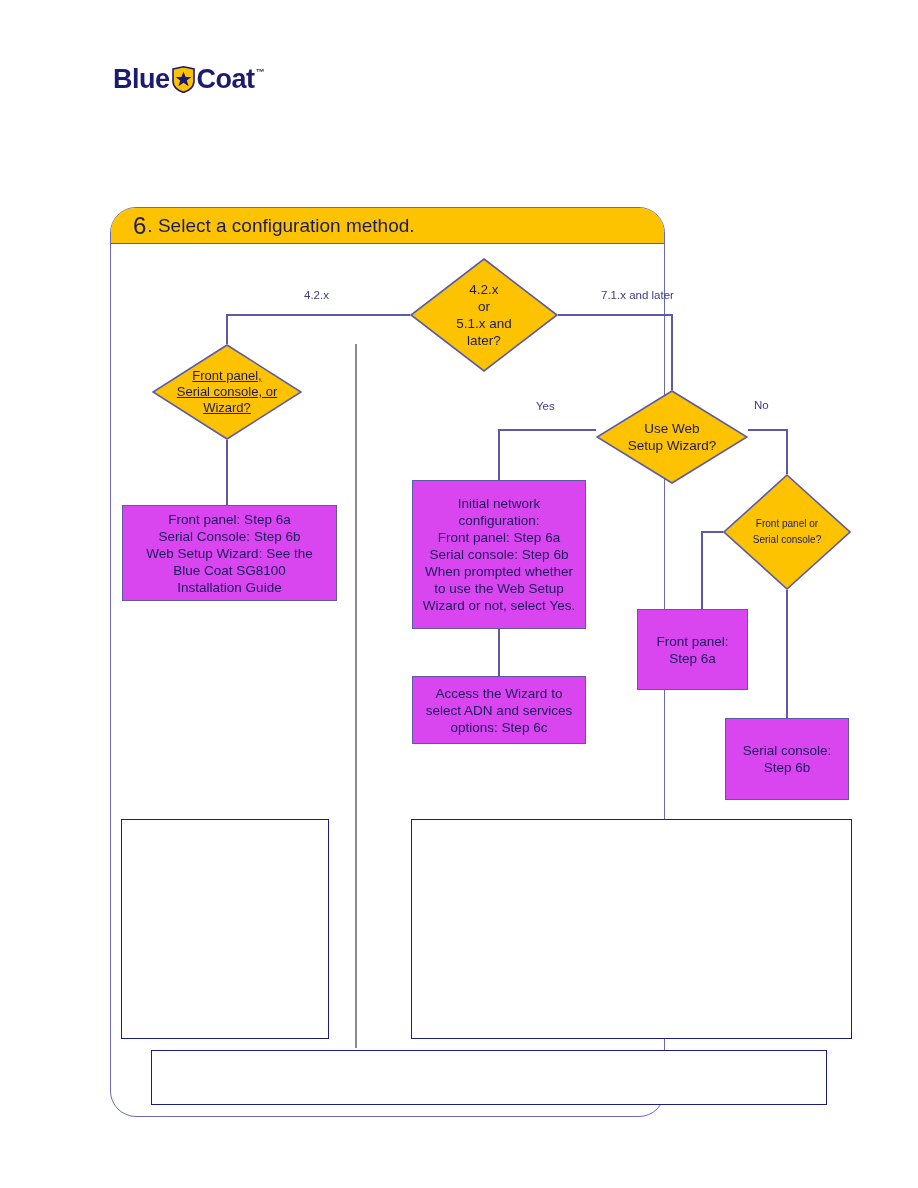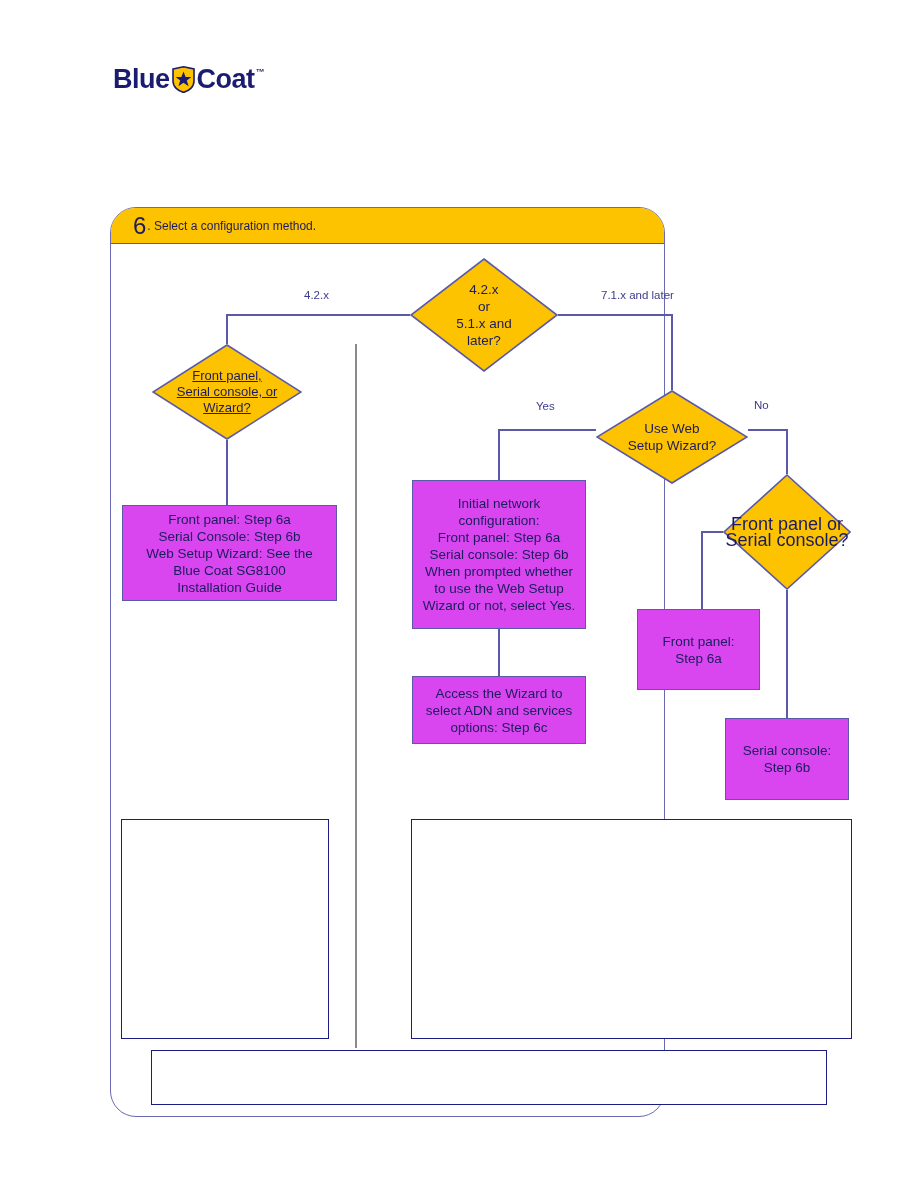--- a/index.html
+++ b/index.html
@@ -49,21 +49,21 @@
     border-bottom:1.5px solid #5a5aa8;
     box-sizing:border-box;
     display:flex;align-items:center;
     padding-left:22px;
   }
   #panel-header .step-num{
     font-size:24px;color:#1b1b5e;line-height:1;
     font-family:"Liberation Sans", sans-serif;
   }
   #panel-header .step-title{
-    font-size:12px;color:#1b1b5e;margin-left:1px;
+    font-size:19px;color:#1b1b5e;margin-left:1px;
     font-family:"Liberation Sans", sans-serif;
   }
 
   
   #canvas{
     position:absolute;left:0;top:0;width:918px;height:1188px;
     pointer-events:none;
   }
 
   
@@ -209,25 +209,25 @@
 <div class="node box" style="left:412px;top:676px;width:174px;height:68px;">
   <span>Access the Wizard to
 select ADN and services
 options: Step 6c</span>
 </div>
 
 <div class="diamond-wrap" style="left:723px;top:474px;width:128px;height:116px;">
   <svg class="dshape" viewBox="0 0 128 116" preserveAspectRatio="none" xmlns="http://www.w3.org/2000/svg">
     <polygon points="64,1 127,58 64,115 1,58" fill="#FDC300" stroke="#5a5aa8" stroke-width="1.6"></polygon>
   </svg>
-  <div class="dtext" style="font-size:18px;line-height:16px;width:150px;">Front panel or
+  <div class="dtext" style="font-size:10px;line-height:16px;width:150px;">Front panel or
 Serial console?</div>
 </div>
 
-<div class="node box" style="left:637px;top:609px;width:123px;height:81px;">
+<div class="node box" style="left:637px;top:609px;width:111px;height:81px;">
   <span>Front panel:
 Step 6a</span>
 </div>
 
 <div class="node box" style="left:725px;top:718px;width:124px;height:82px;">
   <span>Serial console:
 Step 6b</span>
 </div>
 
 <div class="edge-label" style="left:304px;top:289px;">4.2.x</div>

